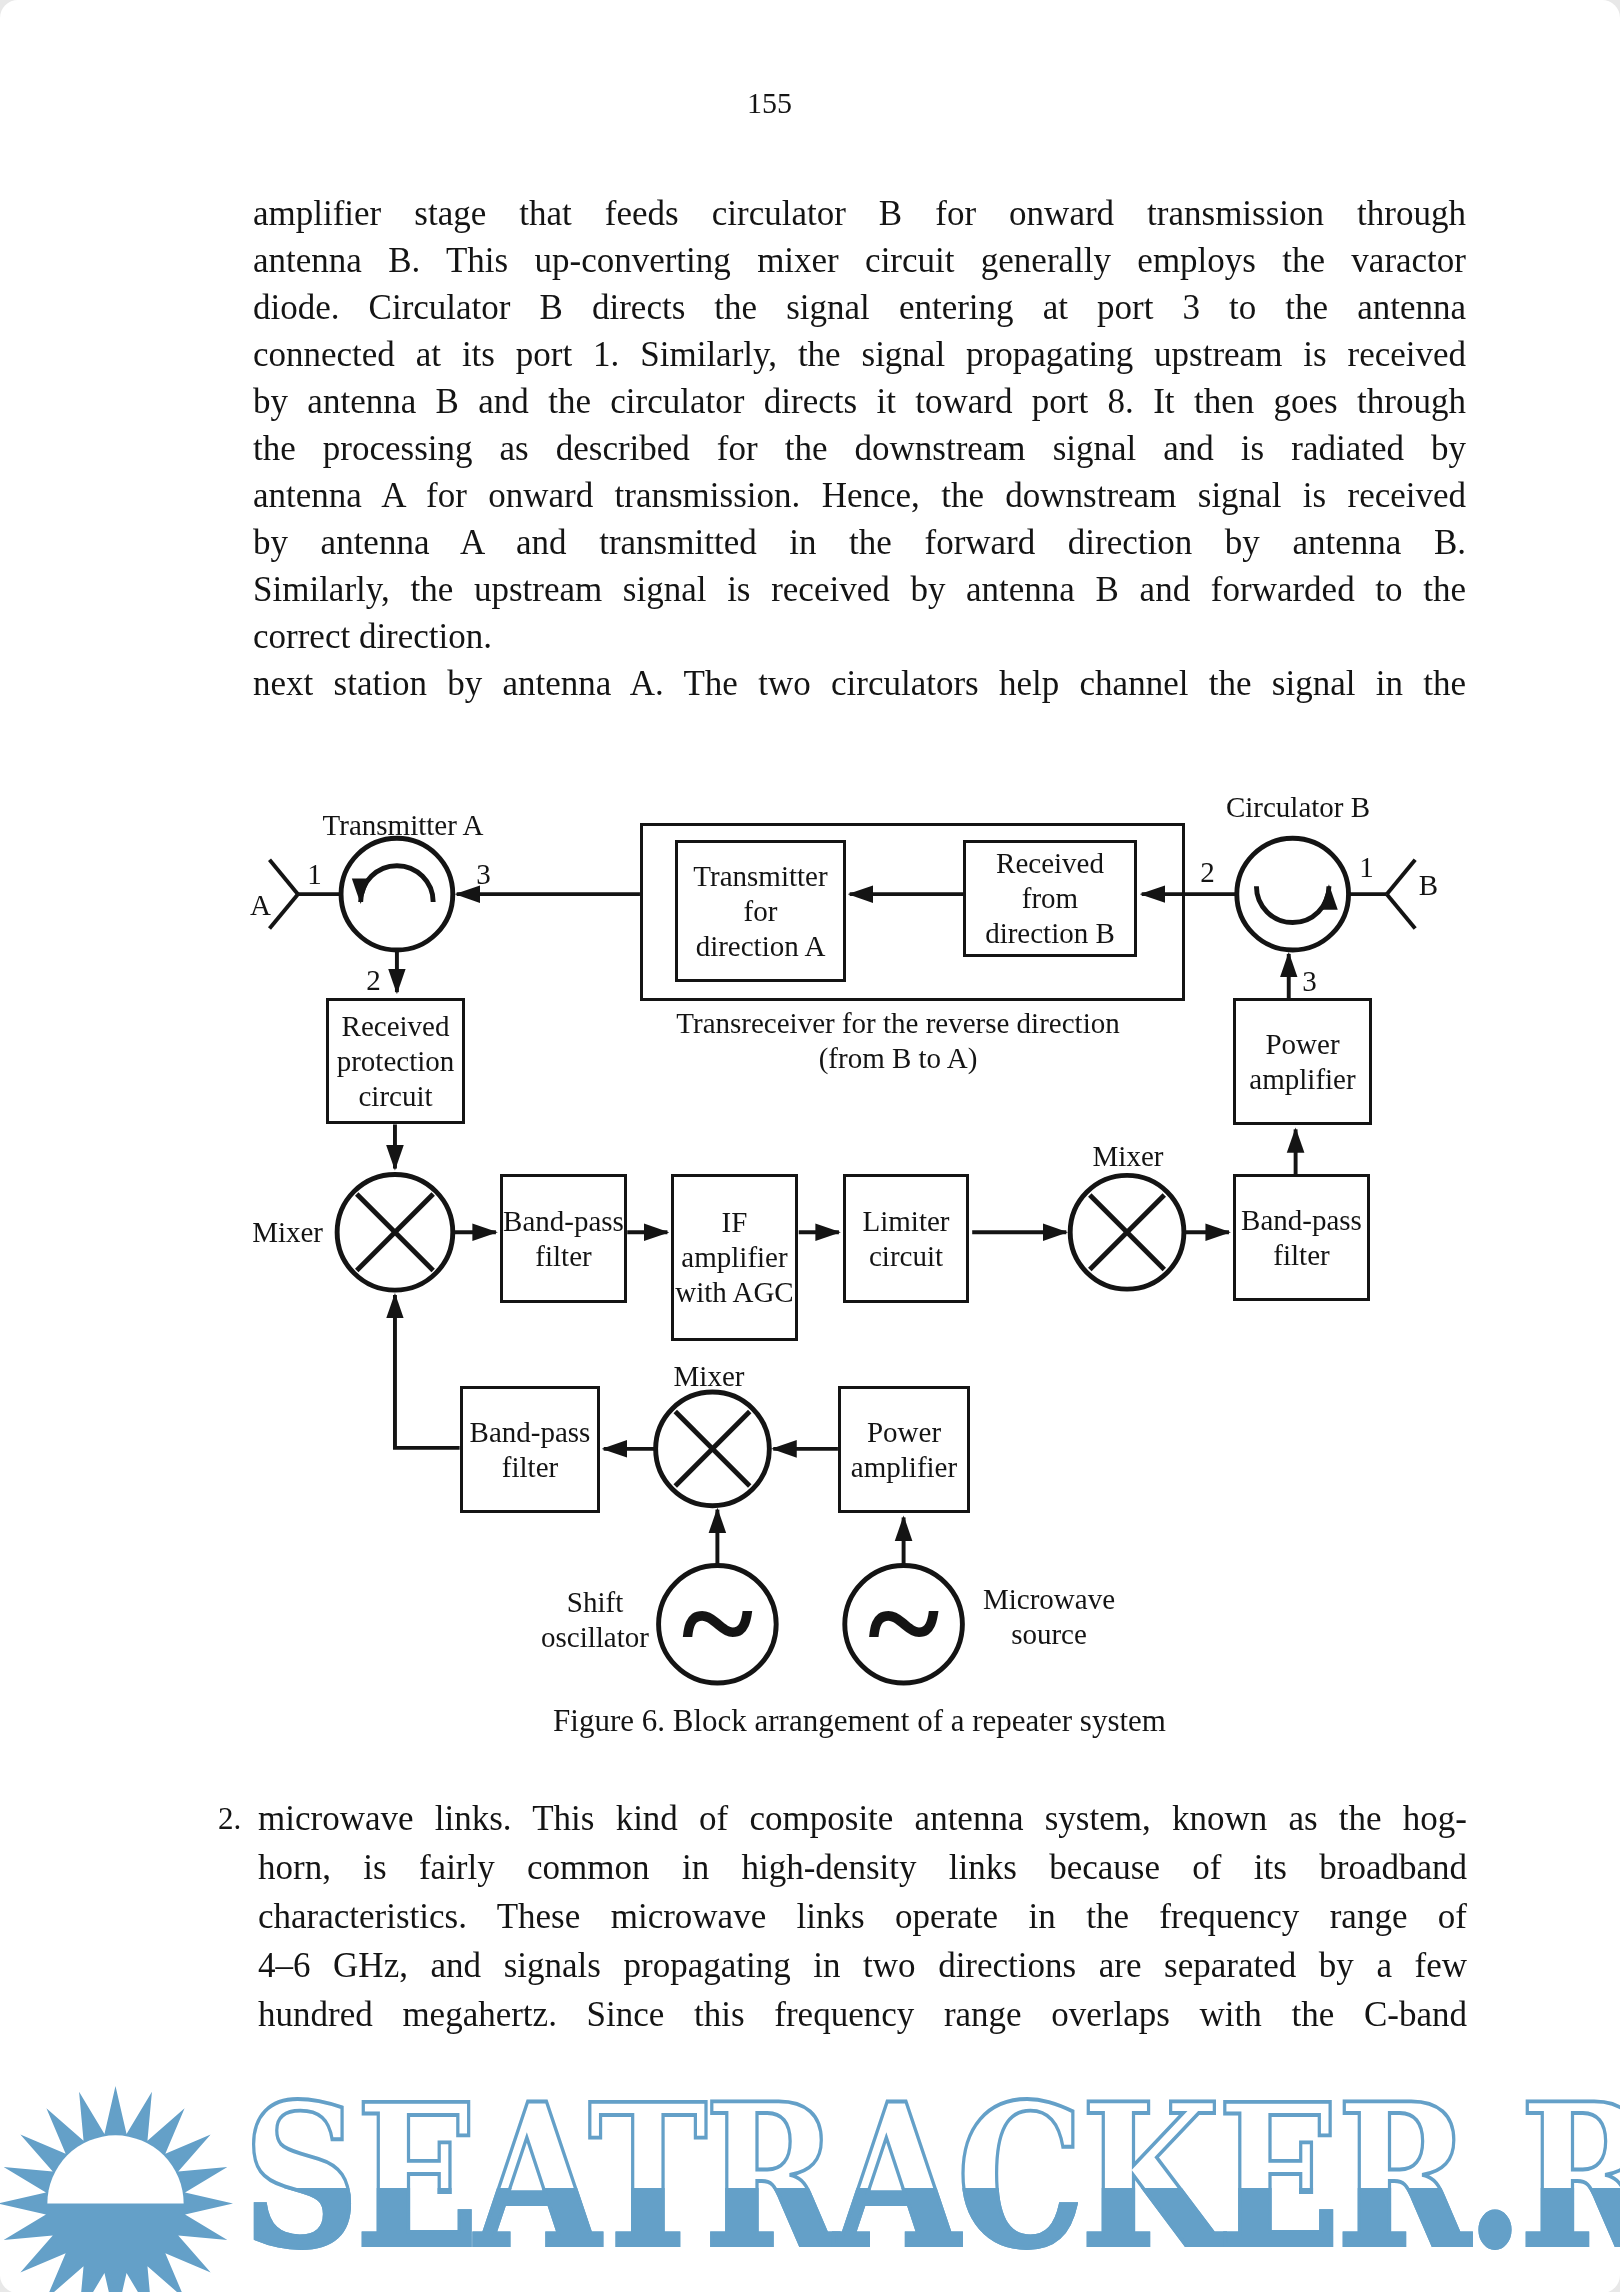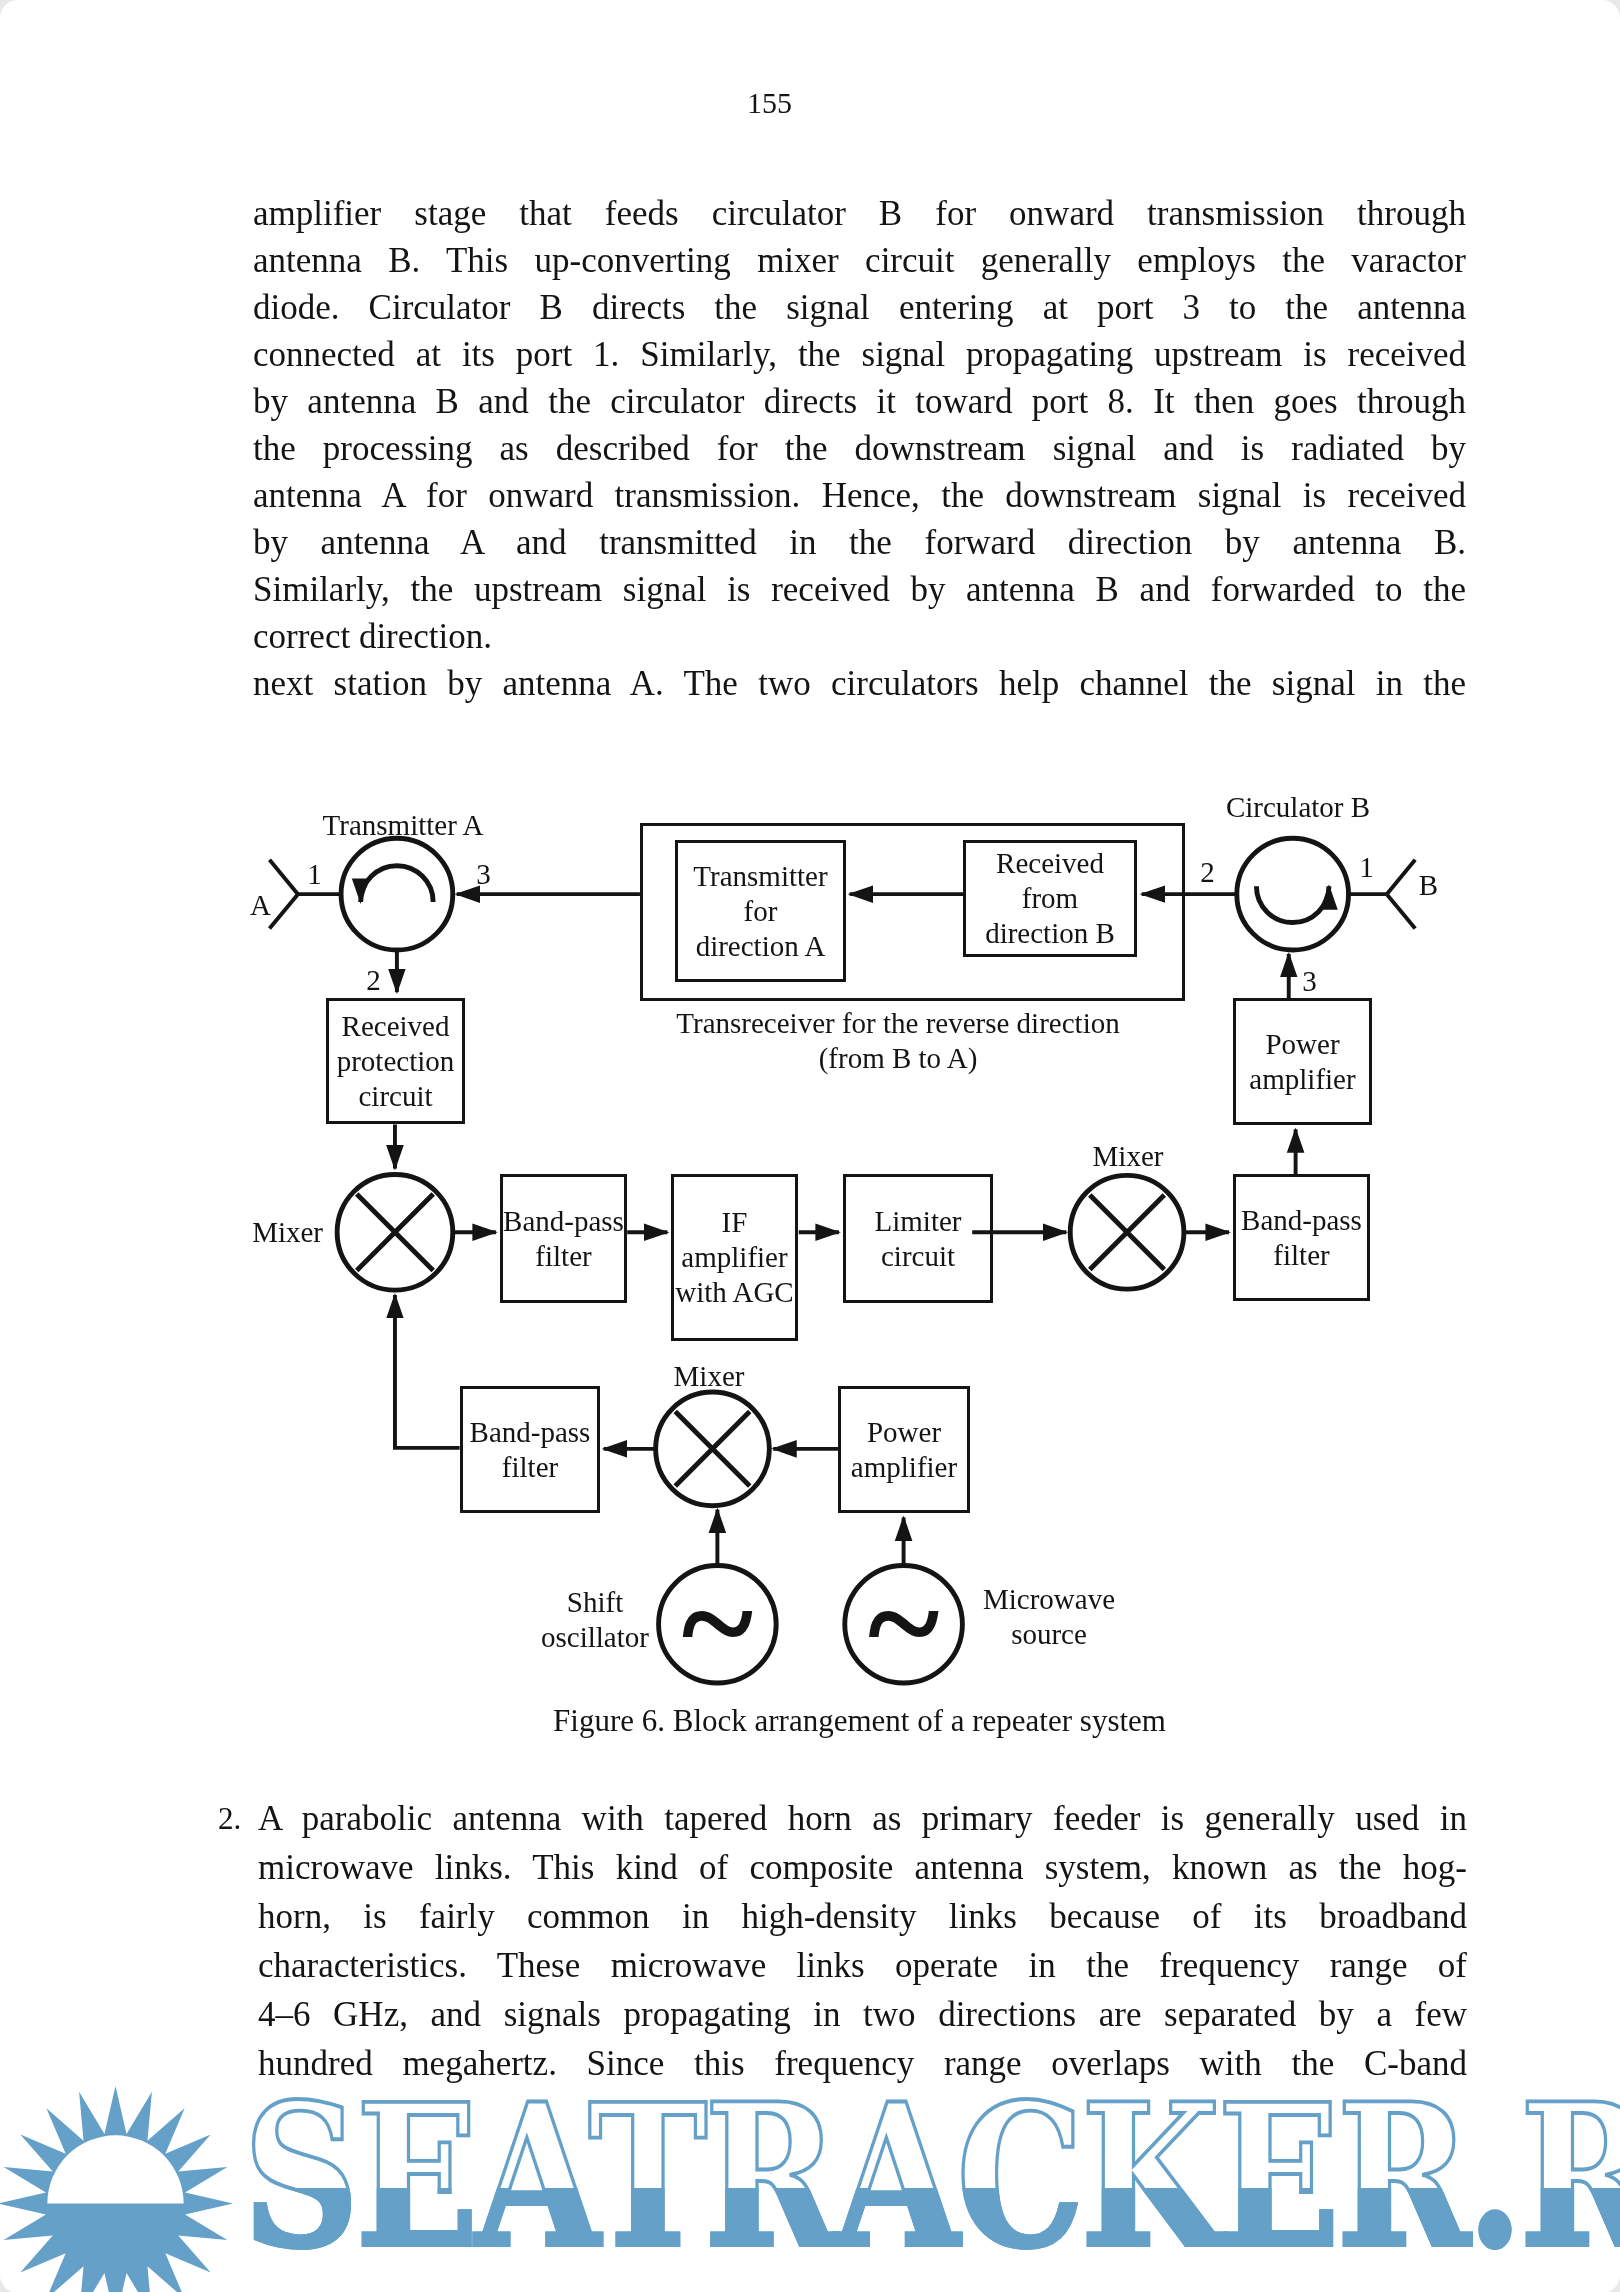--- a/index.html
+++ b/index.html
@@ -147,21 +147,21 @@
   <div class="dbox" style="left:326px; top:998px; width:139px; height:126px;">Received
 protection
 circuit</div>
   <div class="dbox" style="left:1233px; top:998px; width:139px; height:127px;">Power
 amplifier</div>
   <div class="dbox" style="left:500px; top:1174px; width:127px; height:129px;">Band-pass
 filter</div>
   <div class="dbox" style="left:671px; top:1174px; width:127px; height:167px;">IF
 amplifier
 with AGC</div>
-  <div class="dbox" style="left:843px; top:1174px; width:150px; height:129px;">Limiter
+  <div class="dbox" style="left:843px; top:1174px; width:126px; height:129px;">Limiter
 circuit</div>
   <div class="dbox" style="left:1233px; top:1174px; width:137px; height:127px;">Band-pass
 filter</div>
   <div class="dbox" style="left:460px; top:1386px; width:140px; height:127px;">Band-pass
 filter</div>
   <div class="dbox" style="left:838px; top:1386px; width:132px; height:127px;">Power
 amplifier</div>
 
   <div class="dlabel" style="left:305px; top:808px; width:196px;">Transmitter A</div>
   <div class="dlabel" style="left:1200px; top:790px; width:196px;">Circulator B</div>
@@ -181,21 +181,20 @@
   <div class="dlabel" style="left:951px; top:1582px; width:196px;">Microwave
 source</div>
   <div class="dlabel" style="left:604px; top:1006px; width:588px;">Transreceiver for the reverse direction
 (from B to A)</div>
 
   <div class="figcap">Figure 6. Block arrangement of a repeater system</div>
 
   <div class="para para2" style="left:218px; top:1797px; width:1249px;">
     <span class="marker2">2.</span>
     <div class="p2lines">
-      <span class="pline">A parabolic antenna with tapered horn as primary feeder is generally used in</span>
       <span class="pline">microwave links. This kind of composite antenna system, known as the hog-</span>
       <span class="pline">horn, is fairly common in high-density links because of its broadband</span>
       <span class="pline">characteristics. These microwave links operate in the frequency range of</span>
       <span class="pline">4–6 GHz, and signals propagating in two directions are separated by a few</span>
       <span class="pline">hundred megahertz. Since this frequency range overlaps with the C-band</span>
     </div>
   </div>
 
   <svg class="wm-sun" width="235" height="235" viewBox="0 0 100 100">
     <polygon fill="#64a0c8" points="100,50 79.6,54.7 97.6,65.5 76.7,63.6 90.5,79.4 71.2,71.2 79.4,90.5 63.6,76.7 65.5,97.6 54.7,79.6 50,100 45.3,79.6 34.5,97.6 36.4,76.7 20.6,90.5 28.8,71.2 9.5,79.4 23.3,63.6 2.4,65.5 20.4,54.7 0,50 20.4,45.3 2.4,34.5 23.3,36.4 9.5,20.6 28.8,28.8 20.6,9.5 36.4,23.3 34.5,2.4 45.3,20.4 50,0 54.7,20.4 65.5,2.4 63.6,23.3 79.4,9.5 71.2,28.8 90.5,20.6 76.7,36.4 97.6,34.5 79.6,45.3"></polygon>

